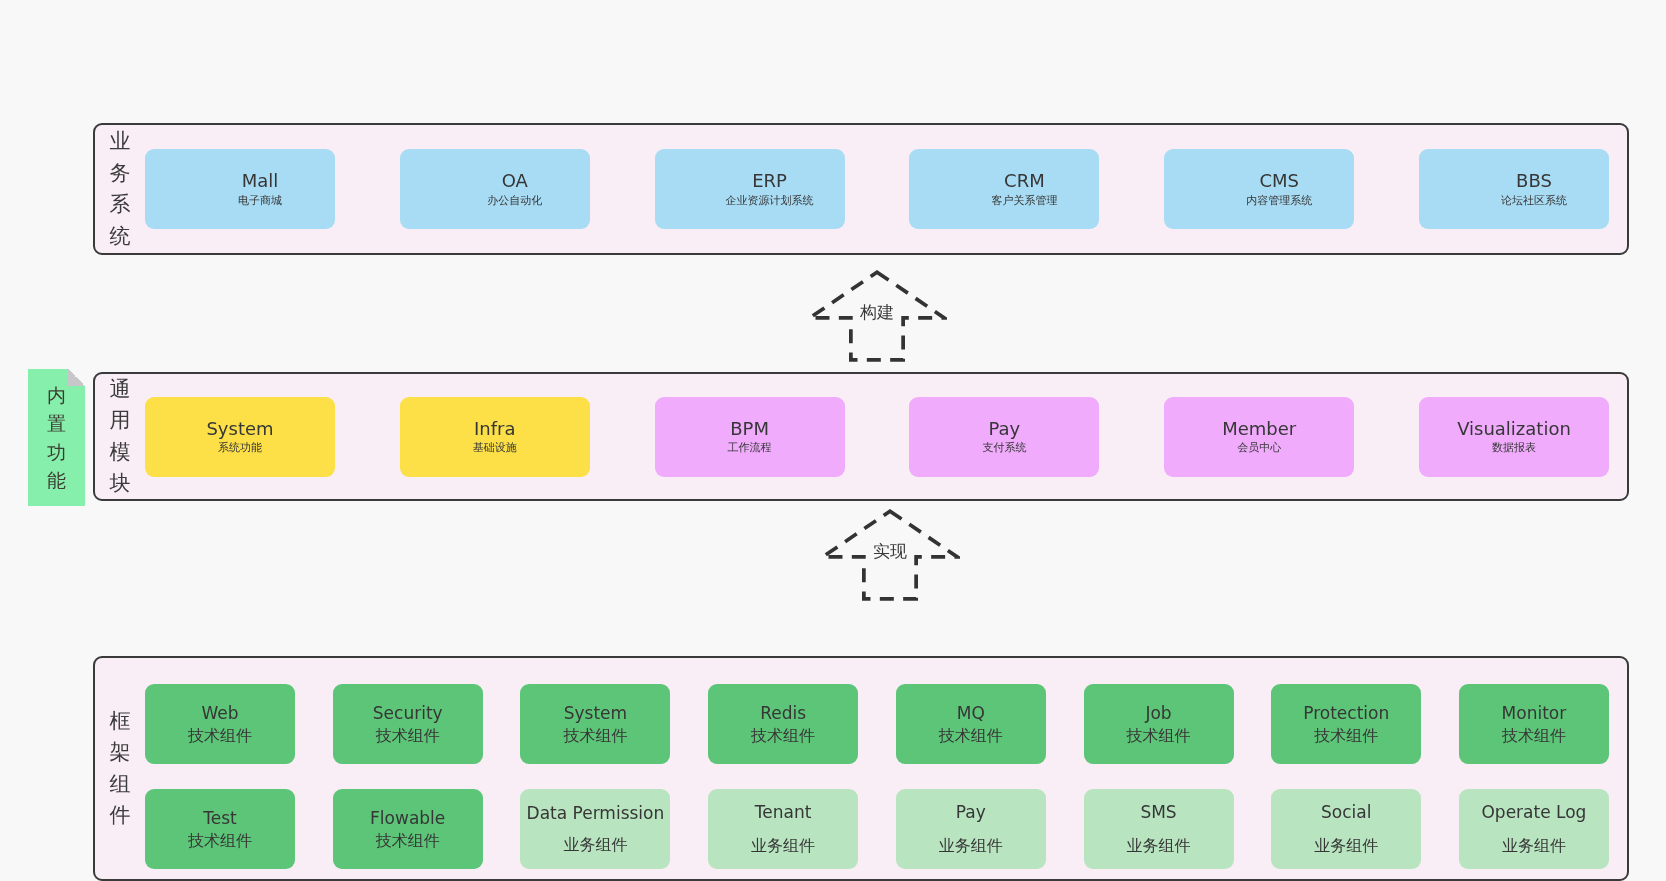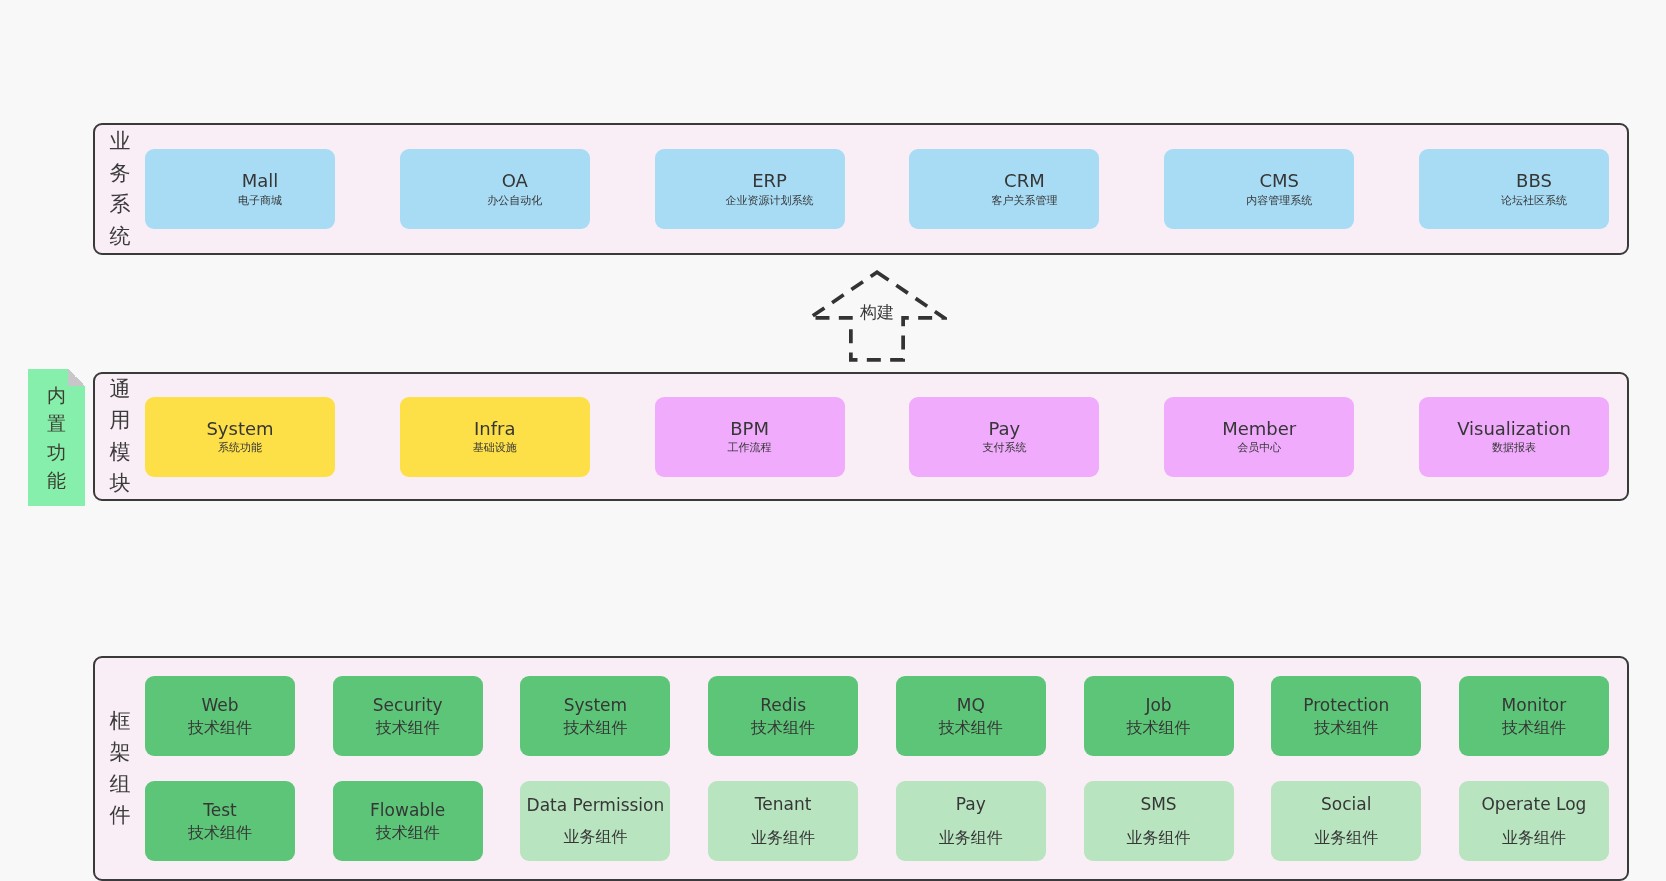--- a/index.html
+++ b/index.html
@@ -25,21 +25,21 @@
   .box .desc { font-size:11px; }
 
   .blue  { background:#a8dcf4;padding-left:40px; }
   .red   { background:#fde047; }
   .pink  { background:#f0abfc; }
   .green { background:#5dc578; }
   .green-light { background:#b8e4c0;gap:11px; }
 
   
   .boxes-col { flex:1; display:flex; flex-direction:column; justify-content:flex-start;
-               padding:18px 18px 20px 0; gap:25px; }
+               padding:18px 18px 20px 0; gap:25px;margin-top:8px; }
   .boxes-row { display:flex; justify-content:space-between; }
   .boxes-row .box { width:150px; }
   .boxes-row .box .name { font-size:17px; }
   .boxes-row .box .desc { font-size:16px; }
   .box.wrap3 { line-height:1.25; }
 
   
   .sticky { position:absolute; left:28px; width:57px; height:137px; background:#86efac;
             z-index:0; display:flex; align-items:center; justify-content:center; }
   .sticky-1 { top:369px; }
@@ -129,20 +129,26 @@
         <span class="name">Member</span>
         <span class="desc">会员中心</span>
       </div>
       <div class="box pink">
         <span class="name">Visualization</span>
         <span class="desc">数据报表</span>
       </div>
     </div>
   </div>
 
+  <div class="arrow arrow-2">
+    <svg viewBox="0 0 150 100">
+      <polygon points="75,3 147,52 103,52 103,97 47,97 47,52 3,52" fill="none" stroke="#333" stroke-width="4" stroke-dasharray="15,10"></polygon>
+    </svg>
+    <div class="arrow-label">实现</div>
+  </div>
 
 
   <div class="layer layer-components">
     <div class="layer-label">
       <div class="vtext">框架组件</div>
     </div>
     <div class="boxes-col">
       <div class="boxes-row">
         <div class="box green">
           <span class="name">Web</span>

